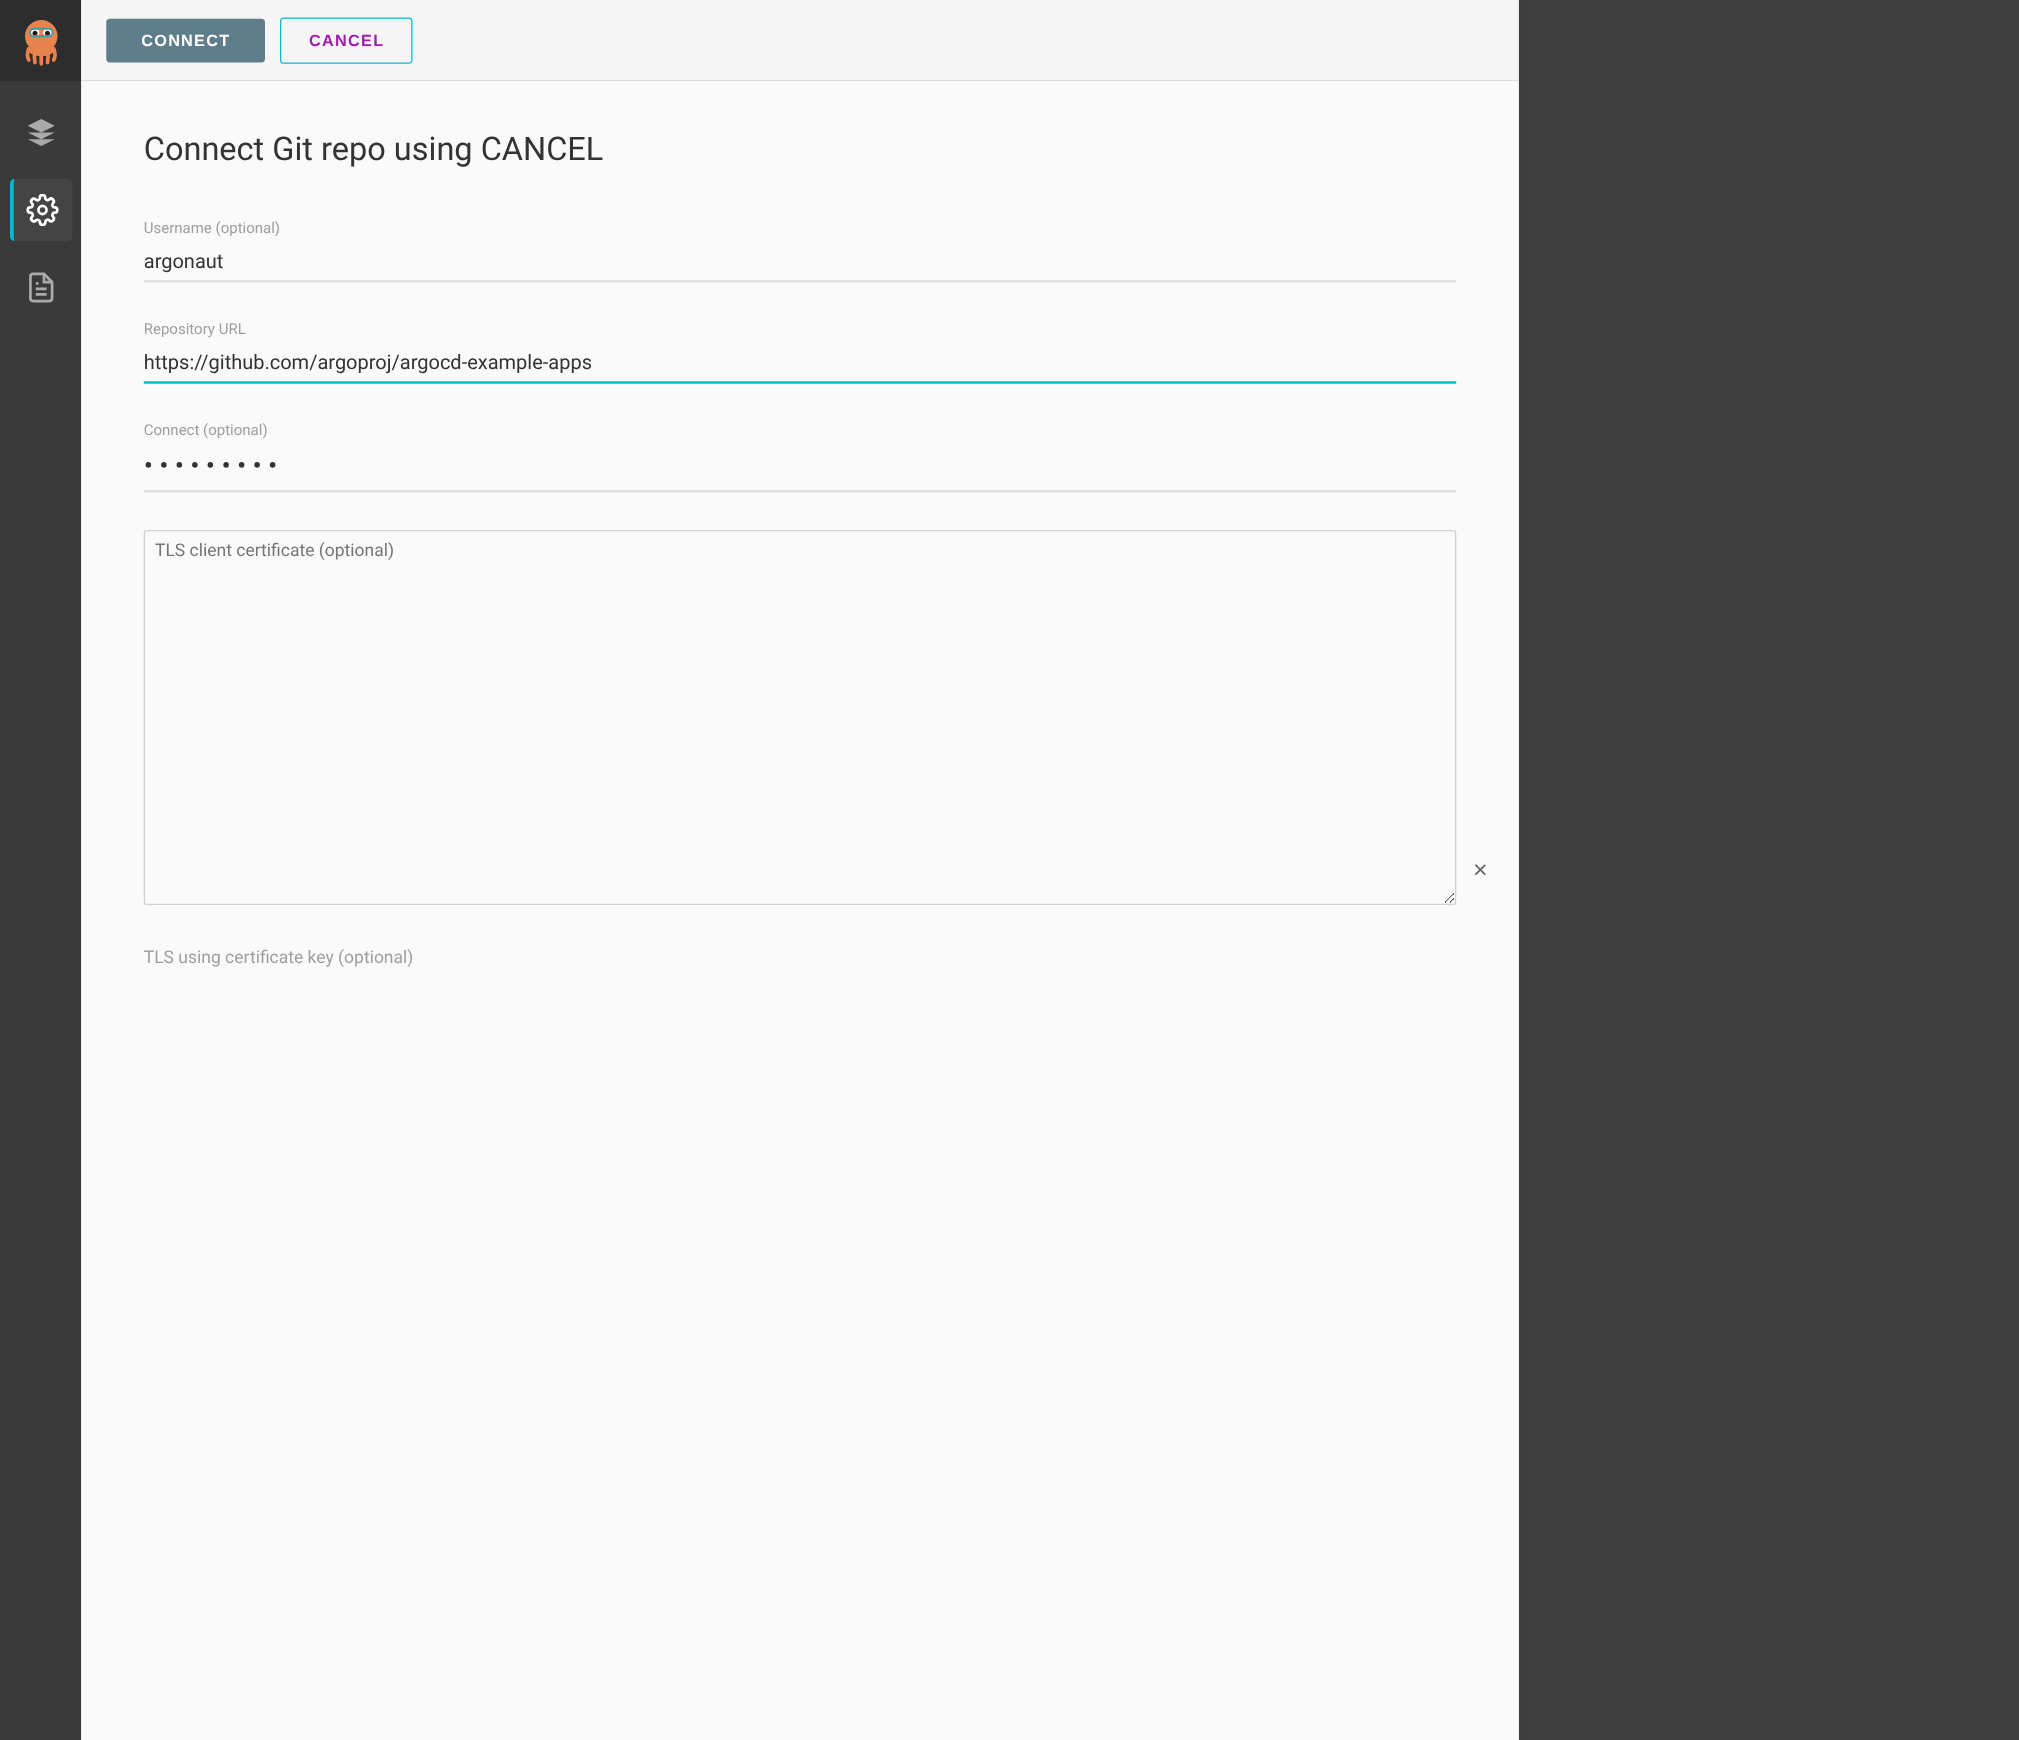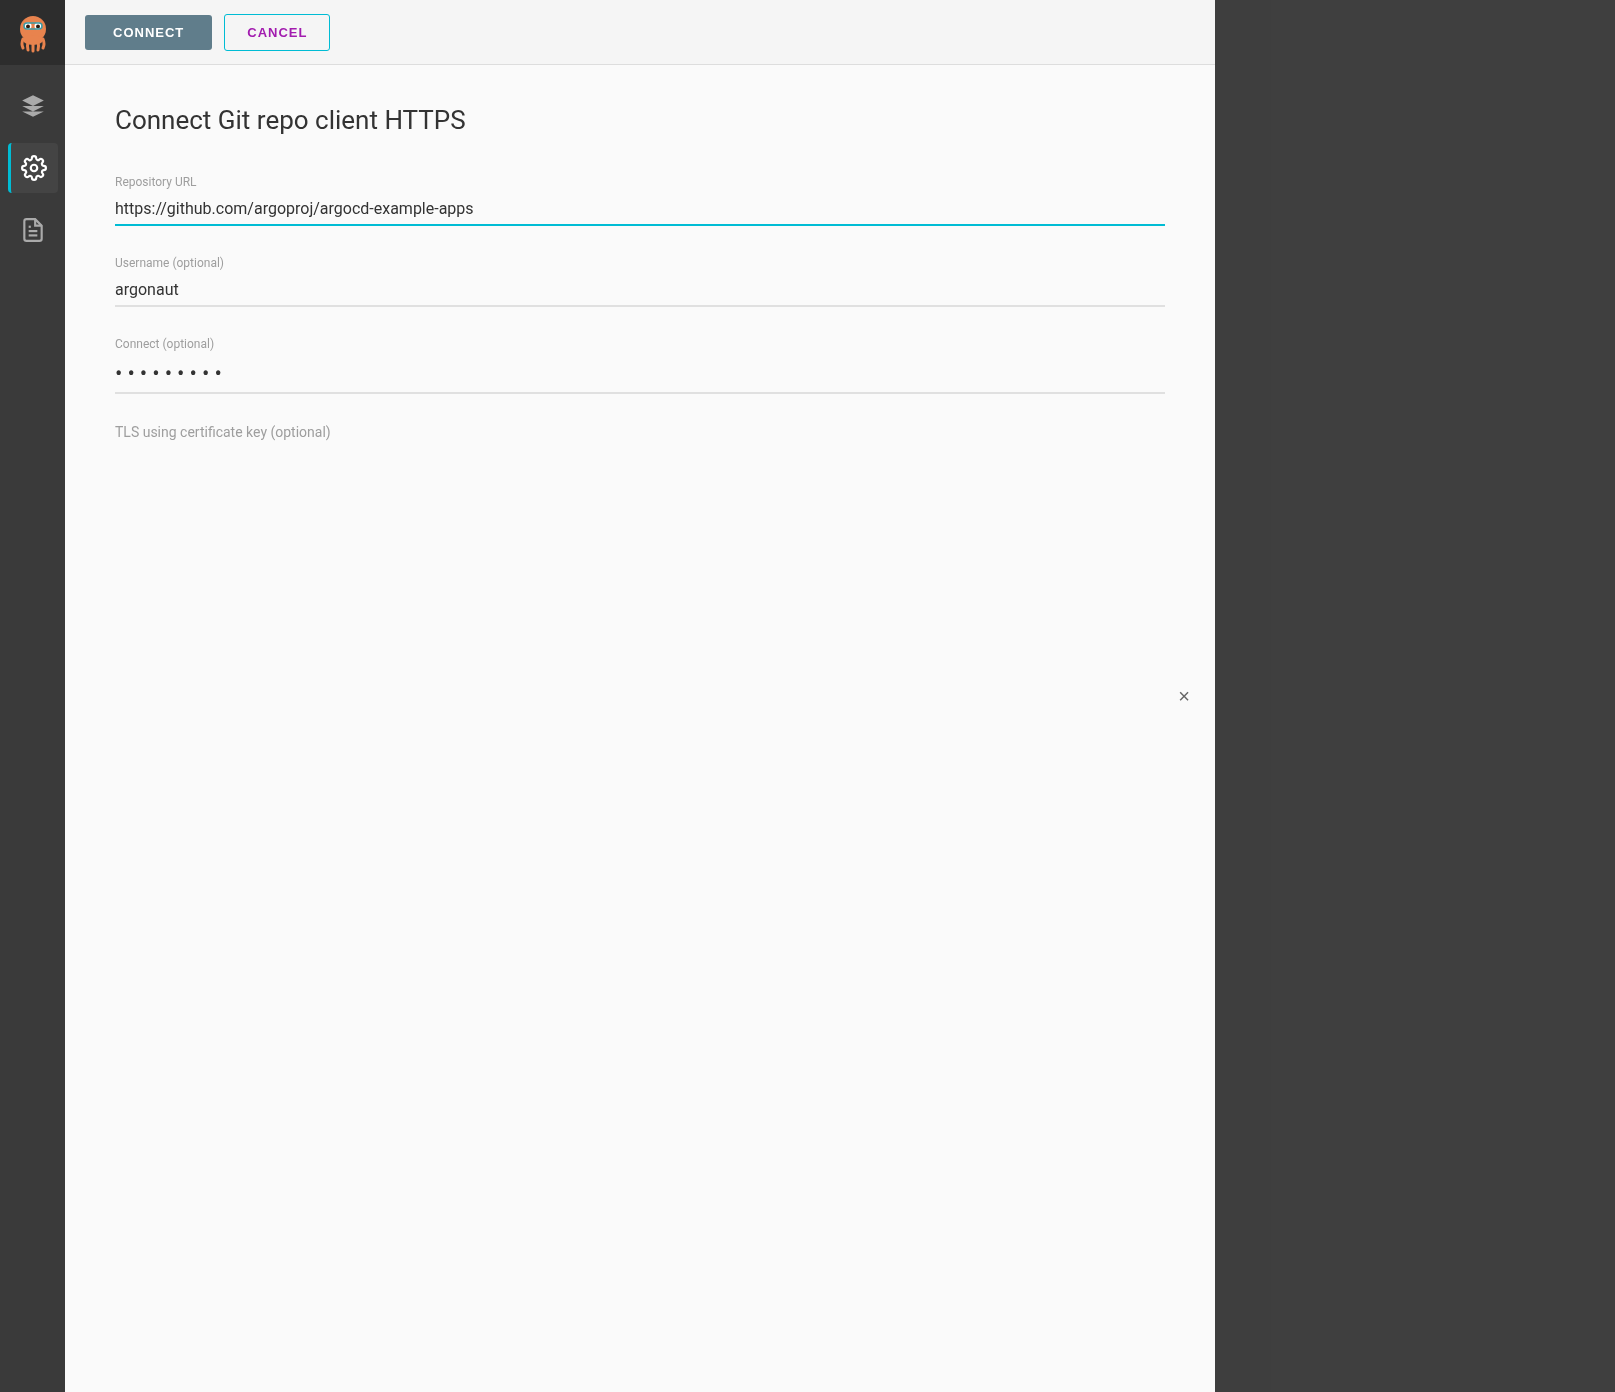--- a/index.html
+++ b/index.html
@@ -321,37 +321,40 @@
     <div class="dialog">
 
       <div class="dialog-header">
         <button class="btn-connect">CONNECT</button>
         <button class="btn-cancel">CANCEL</button>
         <button class="dialog-close">×</button>
       </div>
 
       <div class="dialog-body">
 
-        <h2 class="dialog-title">Connect Git repo client HTTPS</h2>
+        <h2 class="dialog-title">Connect Git repo using CANCEL</h2>
+
+        <div class="form-group">
+          <label class="form-label">Username (optional)</label>
+          <input class="form-input" type="text" value="argonaut" style="">
+        </div>
 
         <div class="form-group">
           <label class="form-label">Repository URL</label>
           <input class="form-input active-input" type="text" value="https://github.com/argoproj/argocd-example-apps" style="">
         </div>
 
         <div class="form-group">
-          <label class="form-label">Username (optional)</label>
-          <input class="form-input" type="text" value="argonaut" style="">
-        </div>
-
-        <div class="form-group">
           <label class="form-label">Connect (optional)</label>
           <input class="form-input password-input" type="password" value="password1" style="font-size: 22px; letter-spacing: 5px;">
         </div>
 
+        <div class="form-group">
+          <textarea class="form-textarea" placeholder="TLS client certificate (optional)" style=""></textarea>
+        </div>
 
         <div class="form-group">
           <label class="form-label-placeholder">TLS using certificate key (optional)</label>
         </div>
 
       </div>
     </div>
   </div>
 
 </div>

